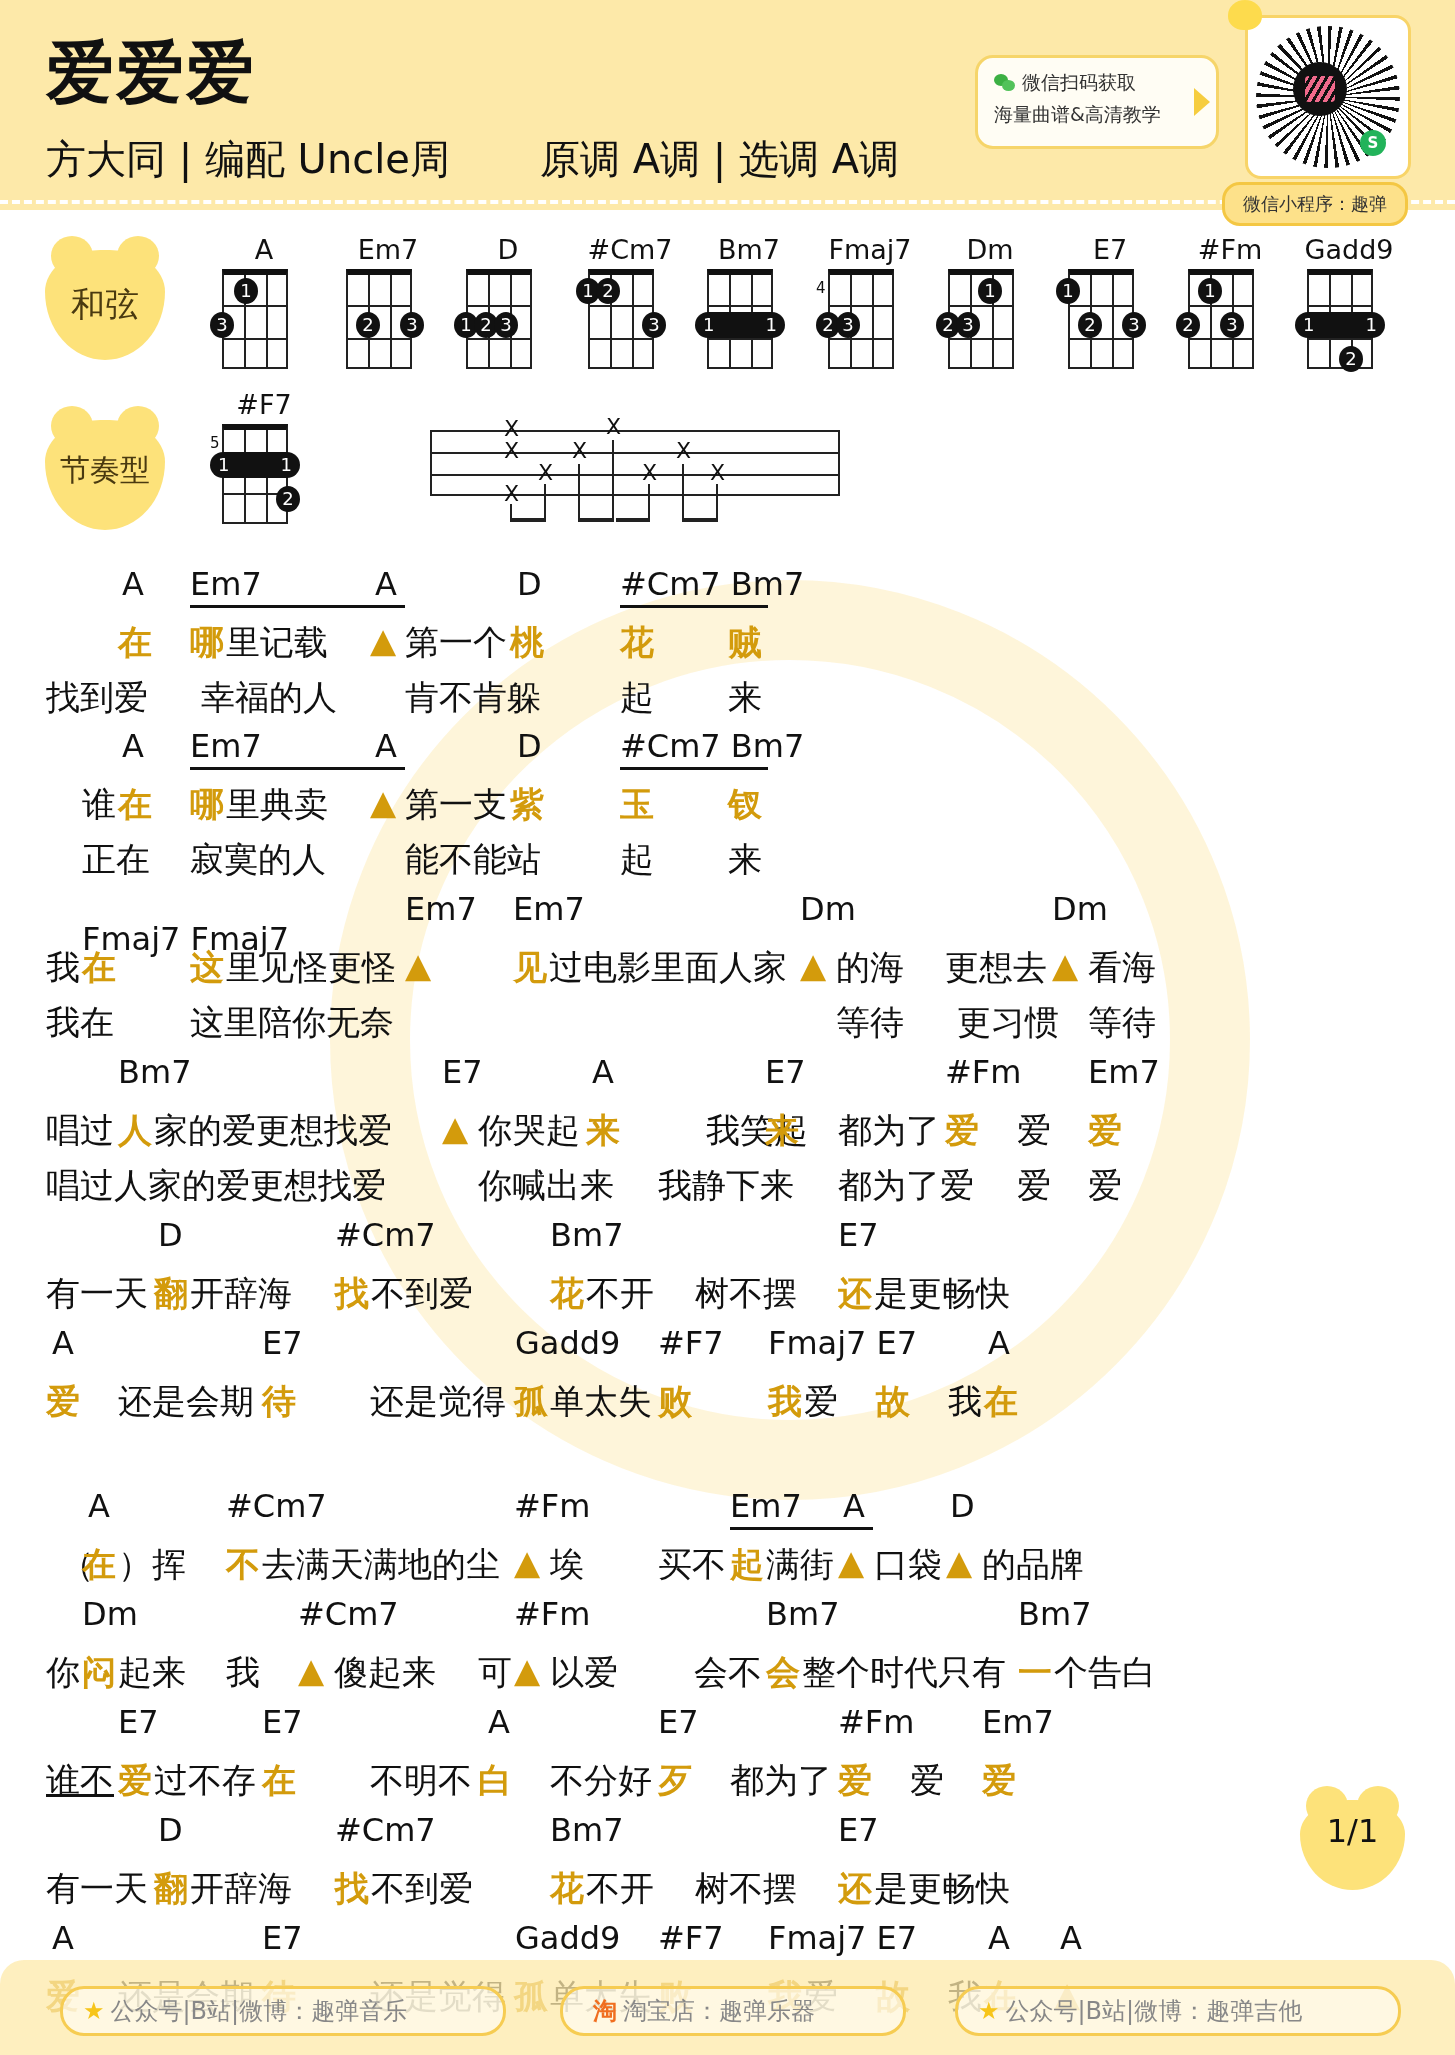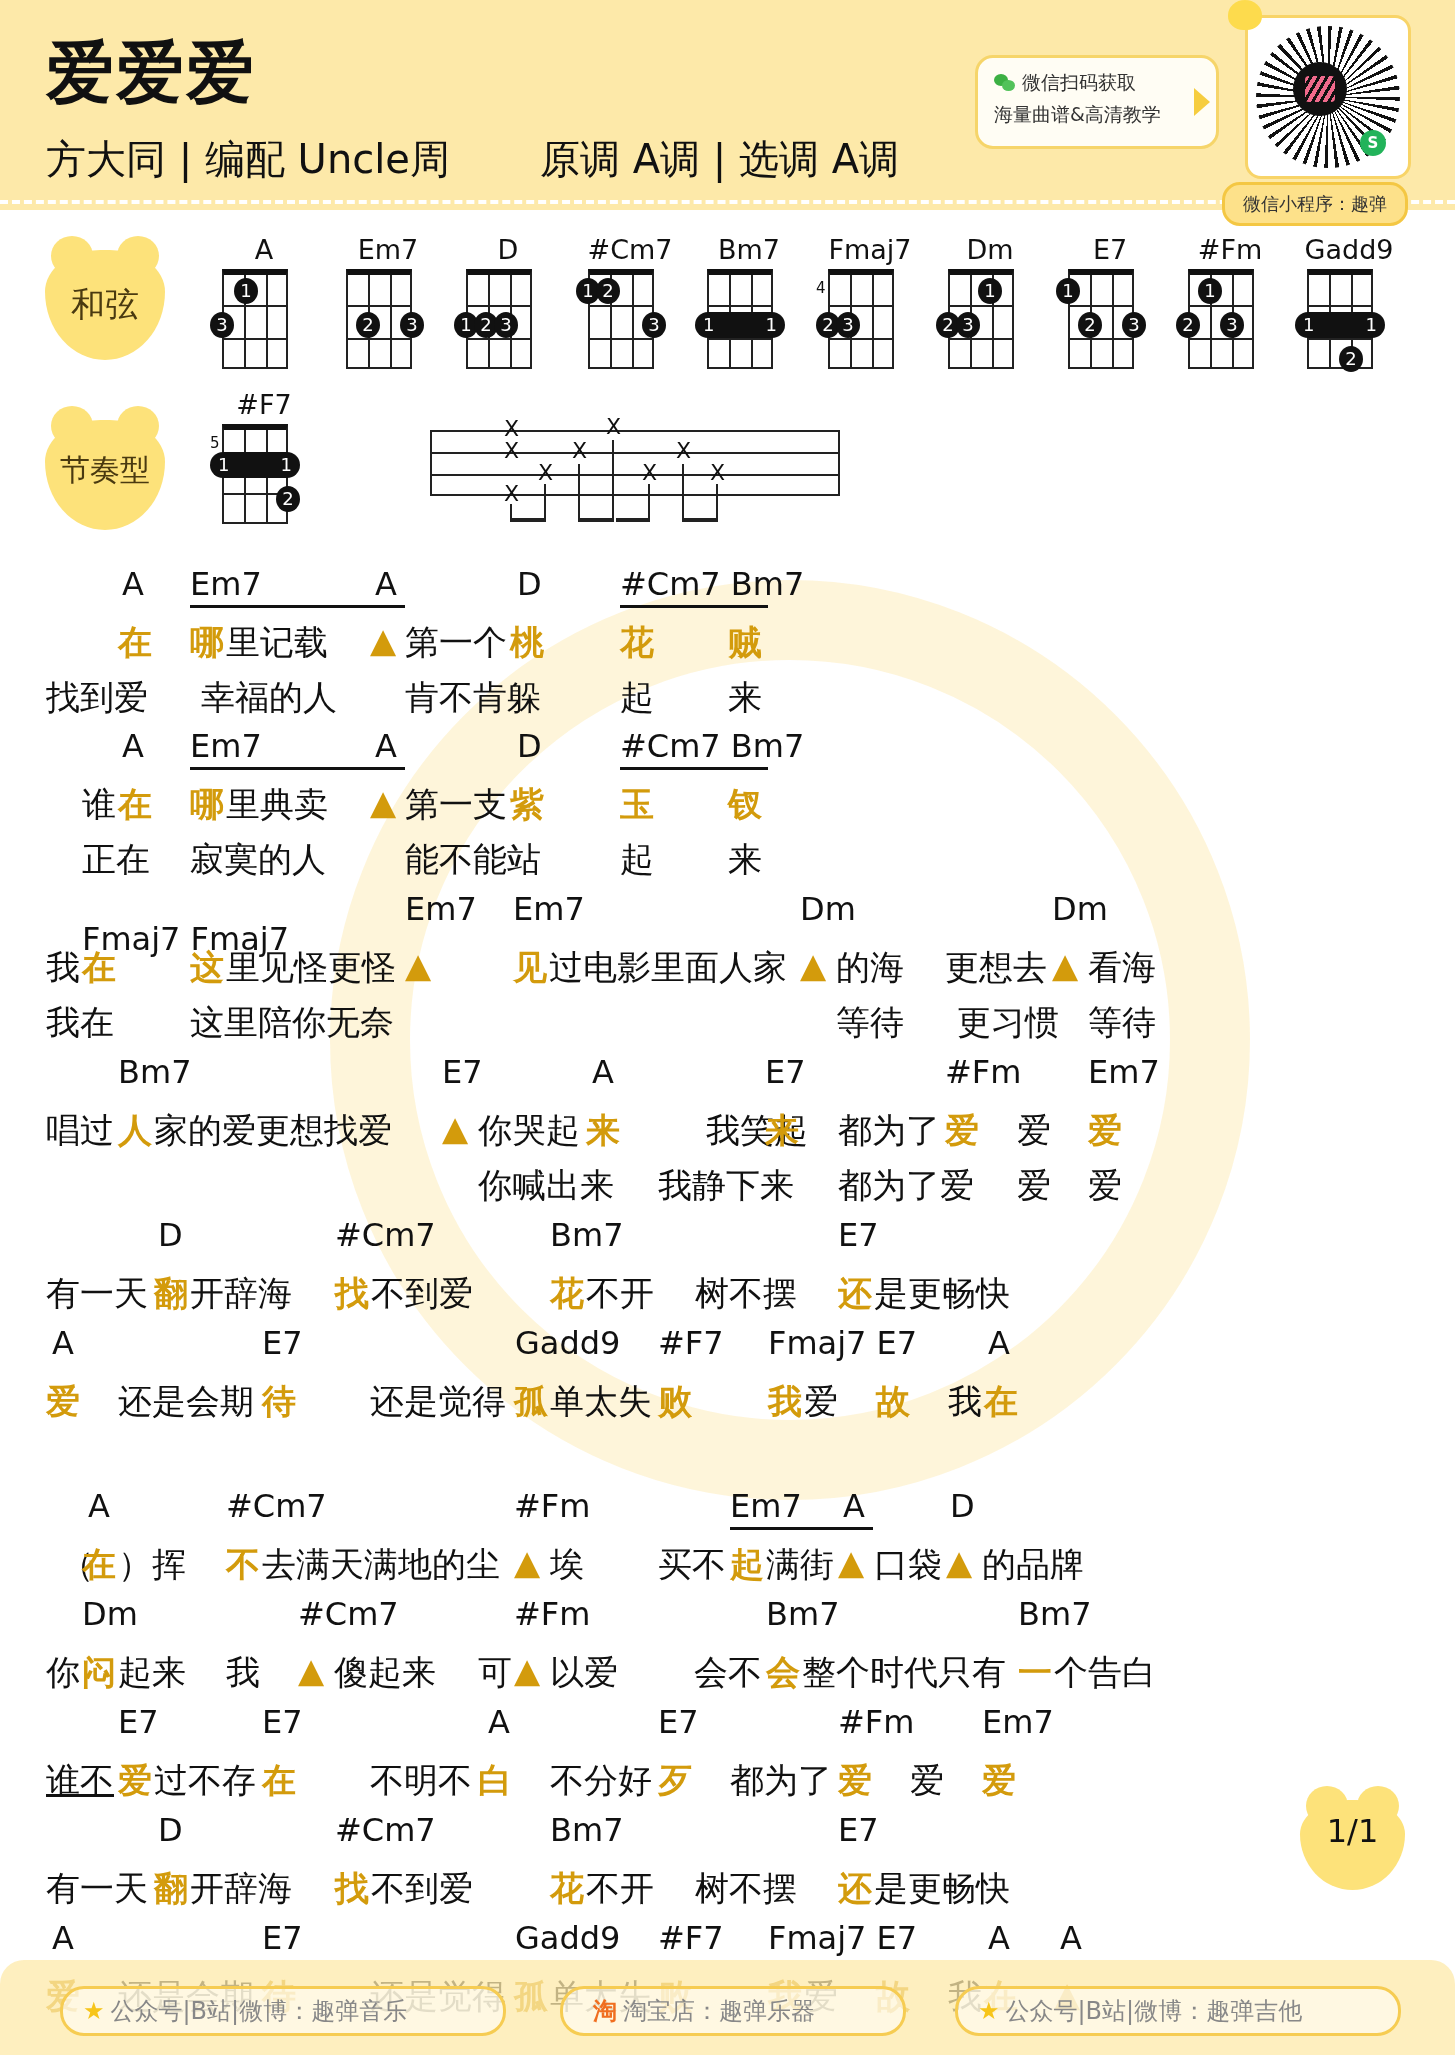--- a/index.html
+++ b/index.html
@@ -313,20 +313,21 @@
       <span class="seg" style="left: 478px;">你哭起</span>
       <span class="seg hl" style="left: 586px;">来</span>
       <span class="seg" style="left: 658px; margin-left: 48px;">我笑起</span>
       <span class="seg hl" style="left: 765px;">来</span>
       <span class="seg" style="left: 838px;">都为了</span>
       <span class="seg hl" style="left: 945px;">爱</span>
       <span class="seg" style="left: 1017px;">爱</span>
       <span class="seg hl" style="left: 1088px;">爱</span>
     </div>
     <div class="line" style="top: 1163px;">
+      <span class="seg" style="left: 46px;">唱过人家的爱更想找爱</span>
       <span class="seg" style="left: 478px;">你喊出来</span>
       <span class="seg" style="left: 658px;">我静下来</span>
       <span class="seg" style="left: 838px;">都为了爱</span>
       <span class="seg" style="left: 1017px;">爱</span>
       <span class="seg" style="left: 1088px;">爱</span>
     </div>
     <div class="line" style="top: 1216px; font-size: 32px;">
       <span class="seg" style="left: 158px;">D</span>
       <span class="seg" style="left: 335px;">#Cm7</span>
       <span class="seg" style="left: 550px;">Bm7</span>

